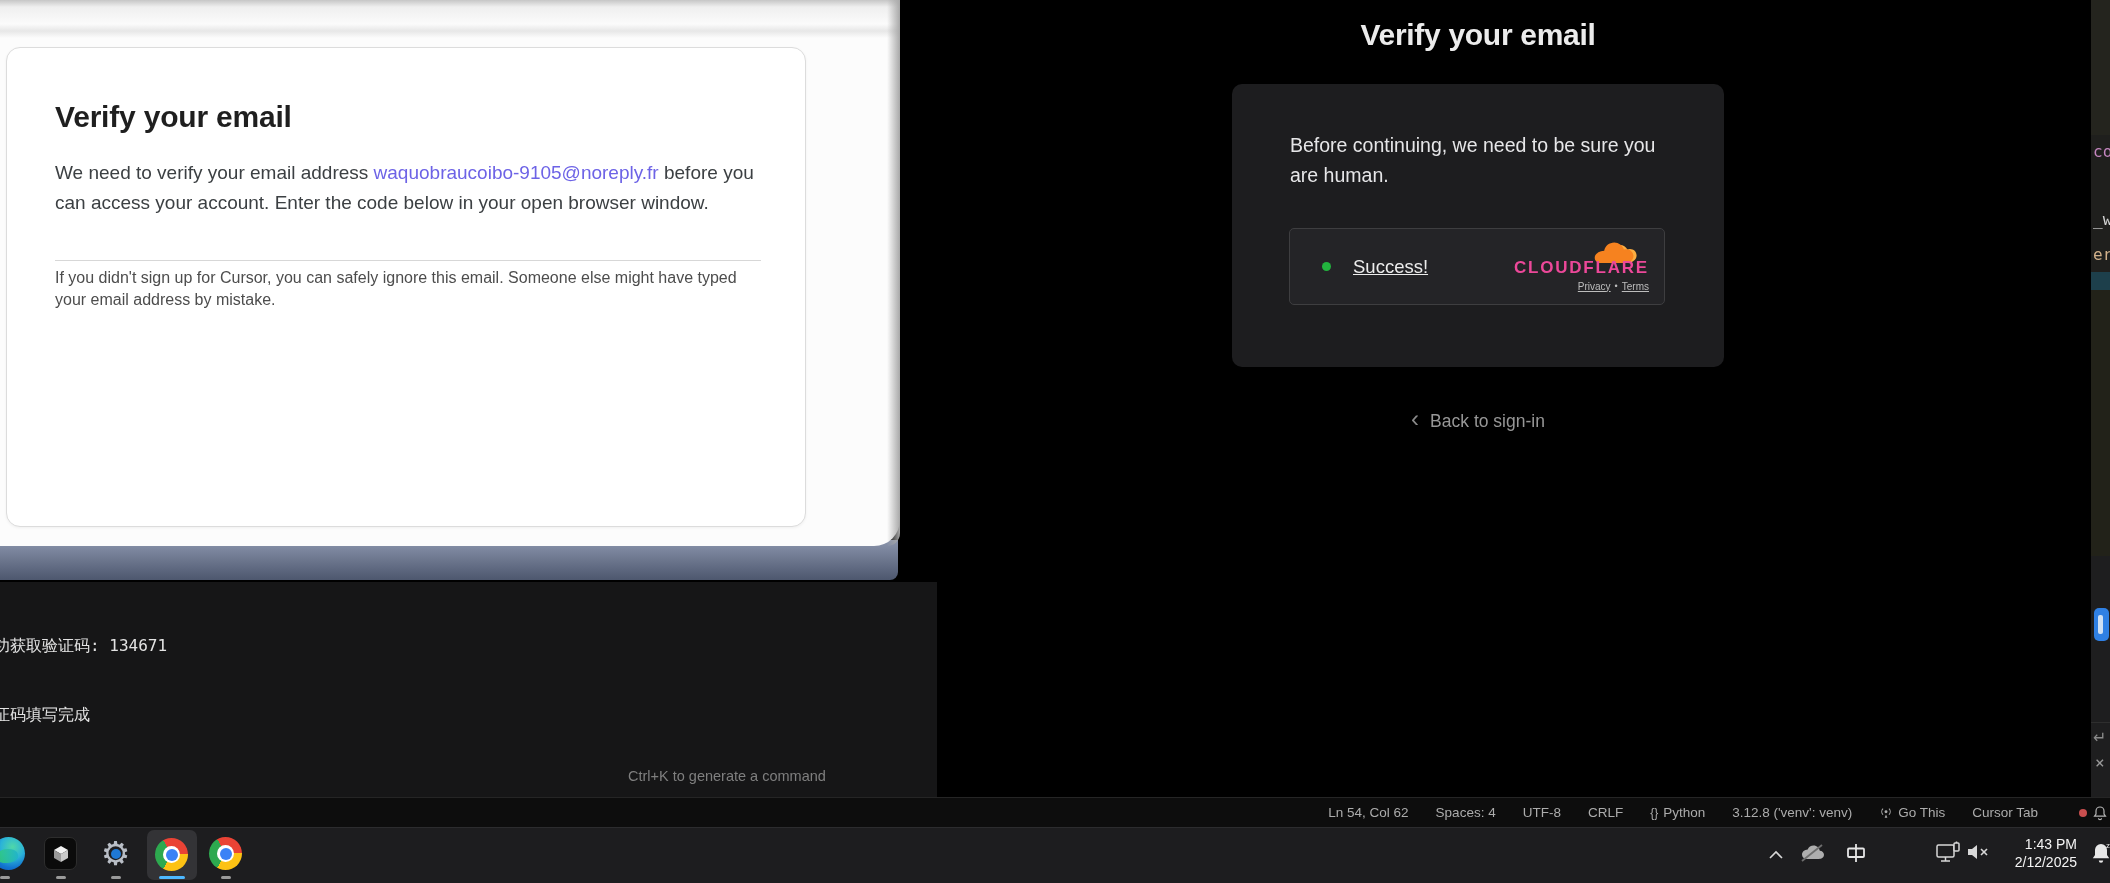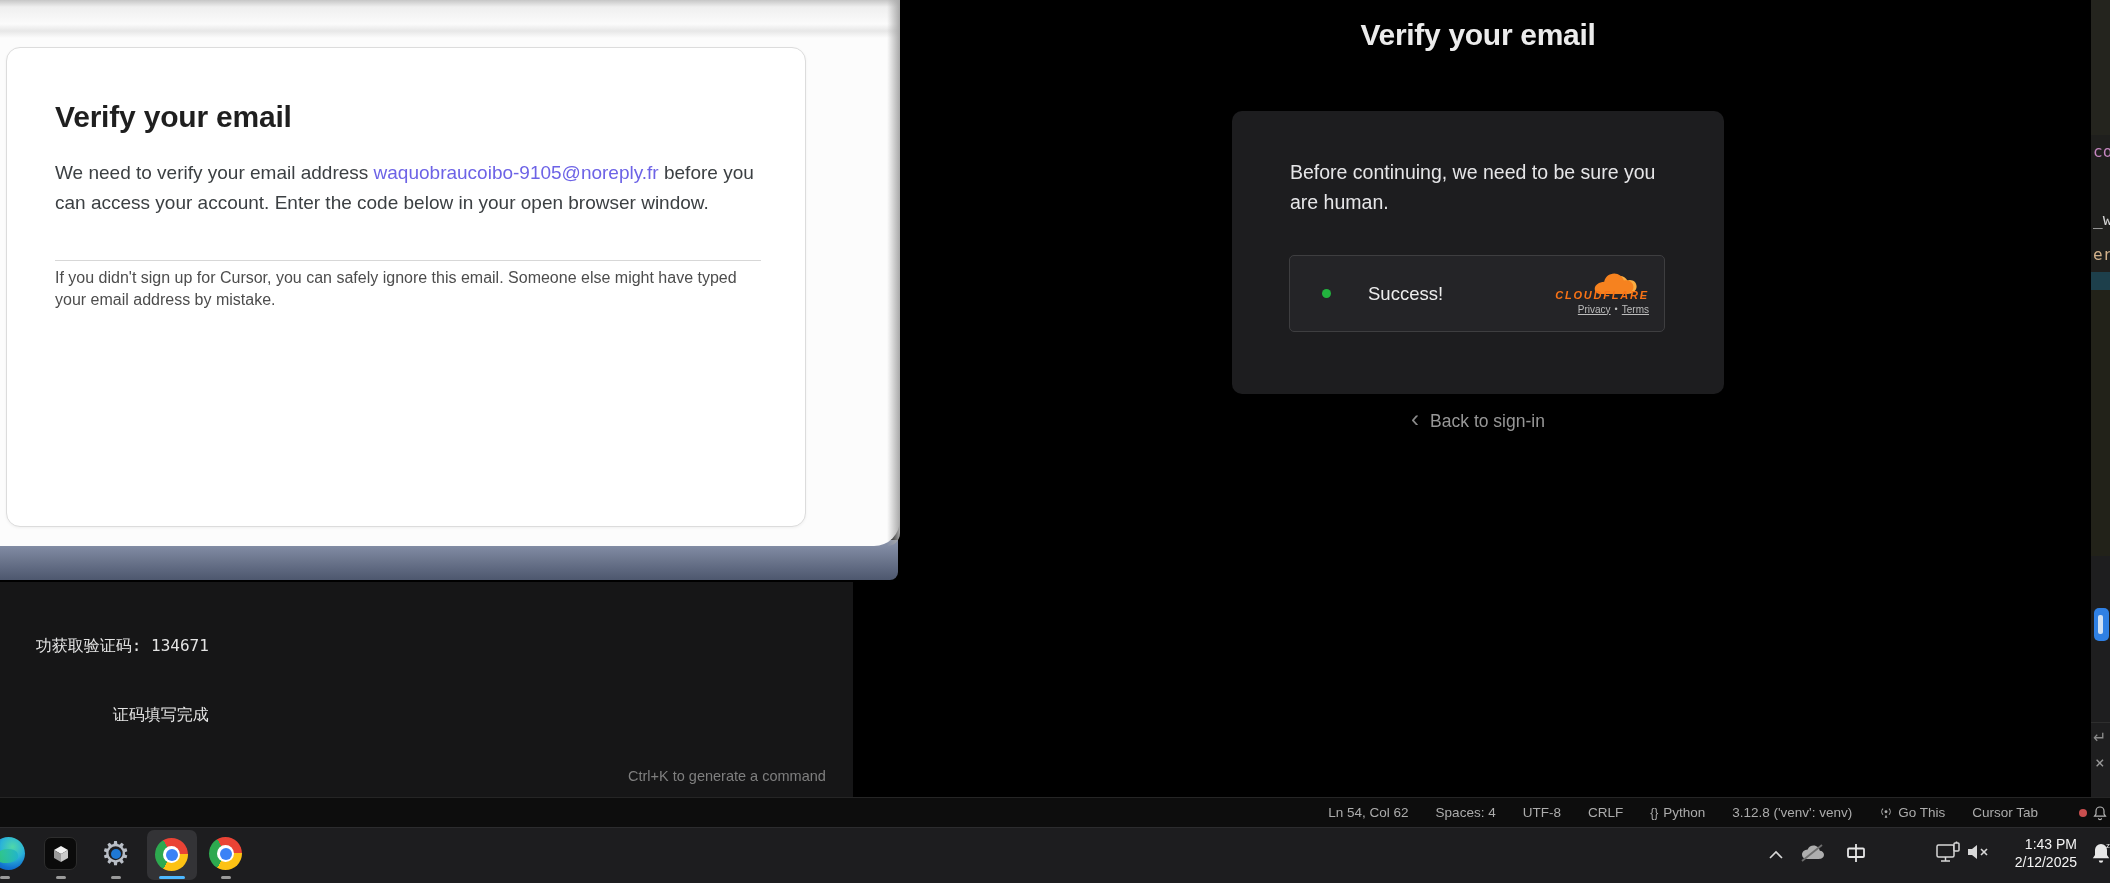--- a/index.html
+++ b/index.html
@@ -42,52 +42,52 @@
   .email-expiry{ margin-top:38px; font-size:16px; color:#4d4d4d; }
   .email-ignore{ margin-top:6px; width:700px; font-size:16px; line-height:22px; color:#4d4d4d; }
 
   
   .verify-pane{ position:absolute; left:900px; top:0; width:1190px; height:797px; background:#000; }
   .vp-title{
     position:absolute; left:332px; top:18px; width:492px; text-align:center;
     font-size:30px; font-weight:700; color:#ececec; letter-spacing:-.3px;
   }
   .vp-card{
-    position:absolute; left:332px; top:111px; width:492px; height:283px;
+    position:absolute; left:332px; top:84px; width:492px; height:283px;
     background:#1d1d1f; border-radius:10px;
   }
   .vp-text{
     position:absolute; left:58px; top:46px; width:384px;
     font-size:19.5px; line-height:30px; color:#e6e6e8;
   }
   .turnstile{
     position:absolute; left:57px; top:144px; width:376px; height:77px;
     background:#242427; border:1px solid #3e3e40; border-radius:5px;
     display:flex; align-items:center;
   }
   .ts-dot{ width:9px; height:9px; border-radius:50%; background:#22b33e; margin-left:32px; }
-  .ts-success{ margin-left:37px; font-size:18.5px; color:#ededed; }
+  .ts-success{ margin-left:22px; font-size:18.5px; color:#ededed;text-decoration:underline; }
   .cf-brand{ margin-left:auto; margin-right:15px; display:flex; flex-direction:column; align-items:flex-end; }
   .cf-cloud{ margin-right:10px; margin-bottom:-7px; }
-  .cf-word{ font-size:11px; font-weight:700; letter-spacing:1.8px; color:#f97316;font-style:italic; }
+  .cf-word{ font-size:17px; font-weight:700; letter-spacing:1.8px; color:#ec4899; }
   .cf-links{ margin-top:3px; font-size:10px; color:#bdbdbd; display:flex; gap:4px; align-items:center; }
   .cf-links a{ color:#bdbdbd; text-decoration:underline; cursor:pointer; }
   .cf-sep{ font-size:9px; }
   .back-link{
     position:absolute; left:332px; top:406px; width:492px; height:30px;
     display:flex; justify-content:center; align-items:center; gap:11px;
     color:#979797; font-size:17.5px; cursor:pointer;
   }
   .back-chev{ font-size:24px; line-height:1; color:#8a8a8a; transform:translateY(-2px); }
 
   
   .terminal{
-    position:absolute; left:0; top:582px; width:853px; height:215px;
+    position:absolute; left:0; top:582px; width:937px; height:215px;
     background:#161617; color:#e3e3e3;
-    font-family:"DejaVu Sans Mono", monospace; font-size:16px;text-align:right;
+    font-family:"DejaVu Sans Mono", monospace; font-size:16px;
   }
   .term-lines{ position:absolute; left:-6px; top:6px; line-height:23px; white-space:pre; }
   .term-line{ min-height:23px; }
   .term-hint{
     position:absolute; left:628px; top:186px; color:#7f7f7f; font-size:14.5px;
     font-family:"Liberation Sans", sans-serif;
   }
 
   
   .sliver{

